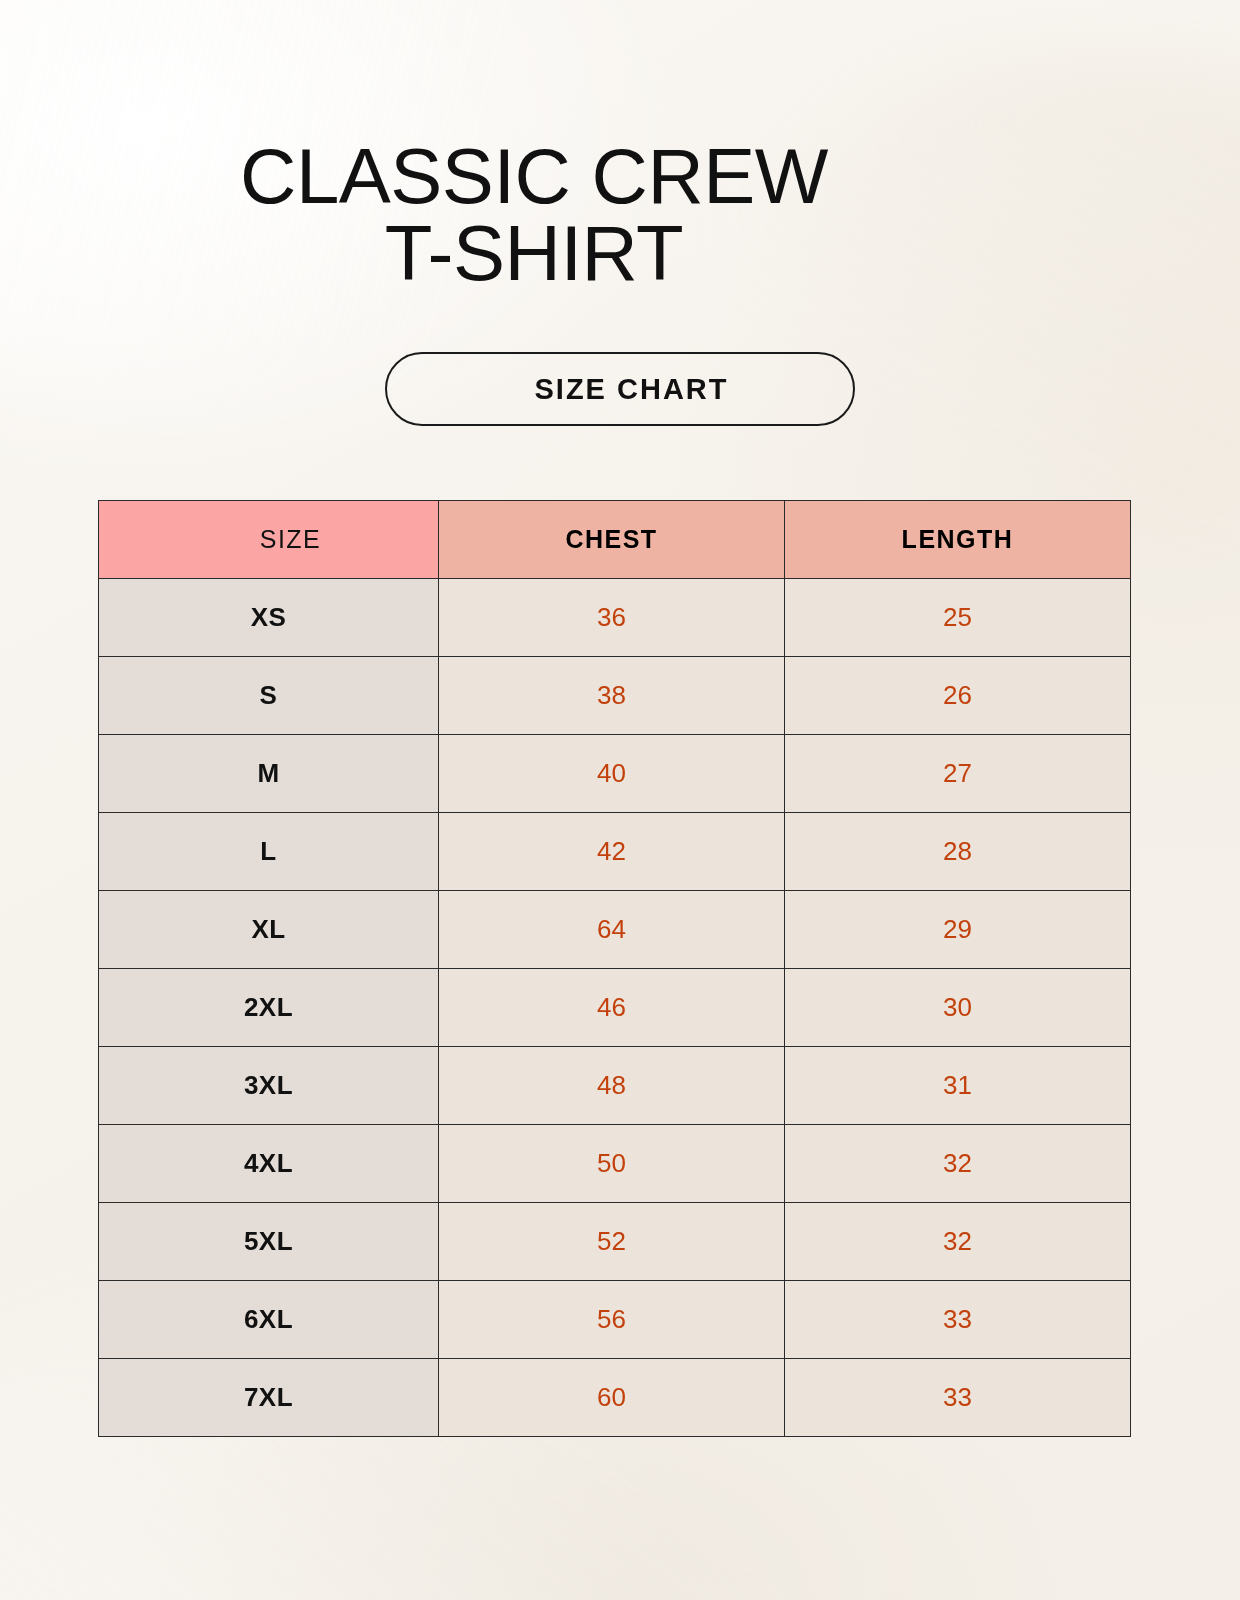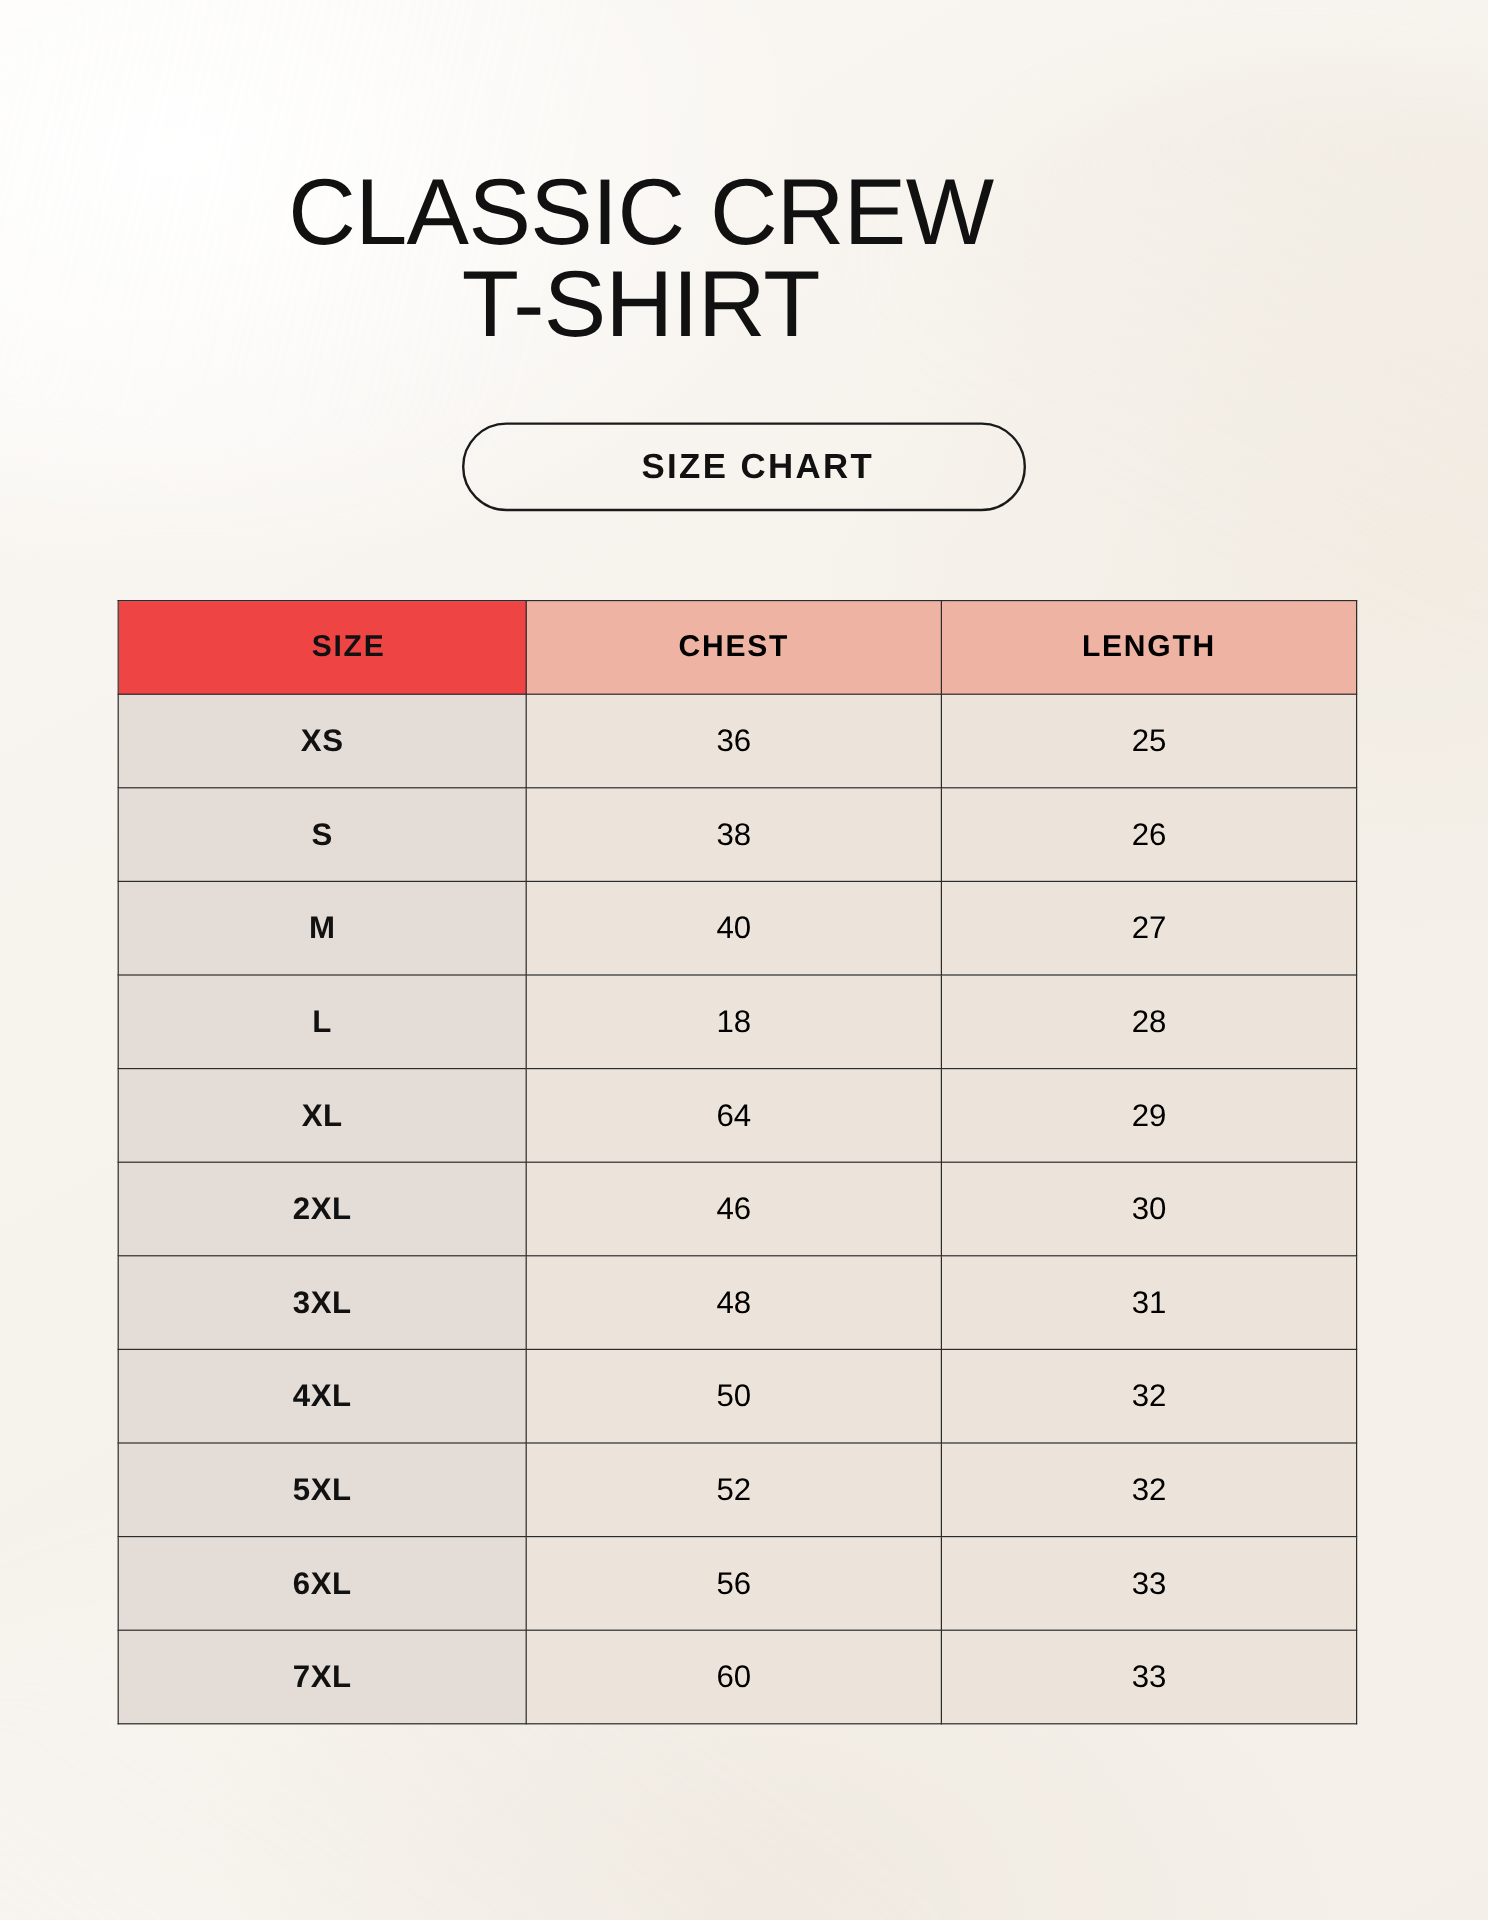--- a/index.html
+++ b/index.html
@@ -112,23 +112,23 @@
     height: 77px;
     text-align: center;
     vertical-align: middle;
     padding: 0;
   }
   col.c-size { width: 340px; }
   col.c-chest { width: 346px; }
   col.c-length { width: 346px; }
 
   thead th.h-size {
-    background: #ef4444;
+    background: #fca5a5;
     font-size: 25px;
-    font-weight: 700;
+    font-weight: 400;
     letter-spacing: 1.5px;
     color: #111111;
     padding-left: 44px;
   }
   thead th.h-meas {
     background: #eeb3a2;
     font-size: 25px;
     font-weight: 700;
     letter-spacing: 1.5px;
     color: #000000;
@@ -138,21 +138,21 @@
     background: #e4dcd6;
     font-size: 26px;
     font-weight: 700;
     letter-spacing: 0.5px;
     color: #111111;
   }
   tbody td.cell-val {
     background: #ece4da;
     font-size: 26px;
     font-weight: 400;
-    color: #000000;
+    color: #c2410c;
   }
 
   .footnote {
     position: absolute;
     top: 1437px;
     left: 0;
     width: 1130px;
     text-align: right;
     font-size: 21px;
     font-weight: 700;
@@ -200,21 +200,21 @@
         <td class="cell-val">38</td>
         <td class="cell-val">26</td>
       </tr>
       <tr>
         <td class="cell-size">M</td>
         <td class="cell-val">40</td>
         <td class="cell-val">27</td>
       </tr>
       <tr>
         <td class="cell-size">L</td>
-        <td class="cell-val">18</td>
+        <td class="cell-val">42</td>
         <td class="cell-val">28</td>
       </tr>
       <tr>
         <td class="cell-size">XL</td>
         <td class="cell-val">64</td>
         <td class="cell-val">29</td>
       </tr>
       <tr>
         <td class="cell-size">2XL</td>
         <td class="cell-val">46</td>

